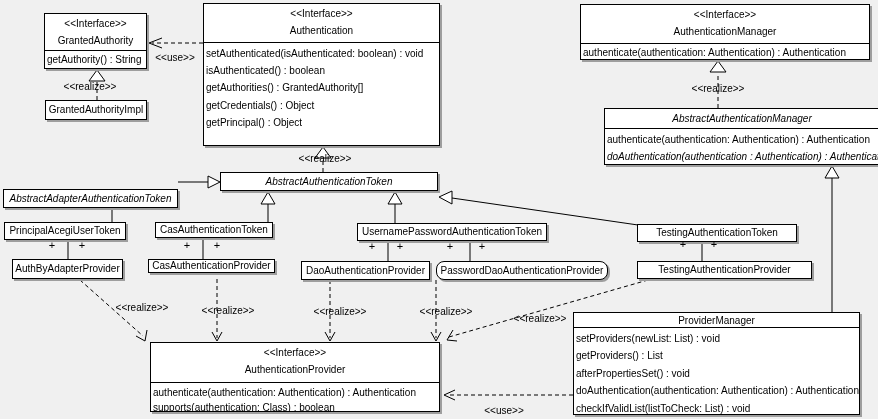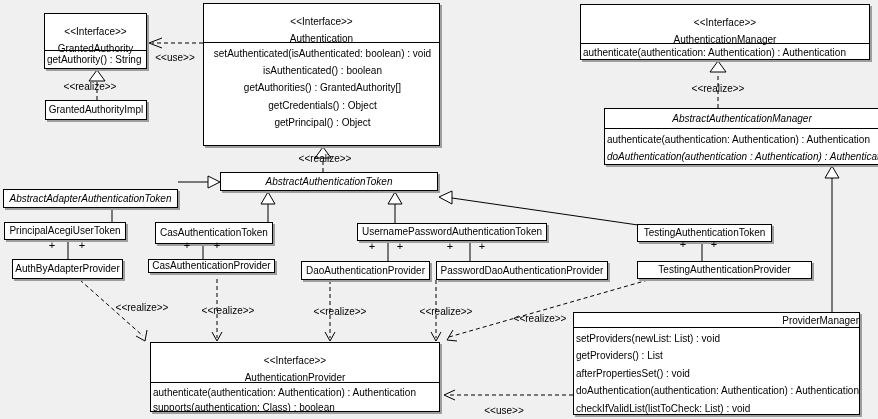--- a/index.html
+++ b/index.html
@@ -10,49 +10,49 @@
     color:#000;
   }
   #edges{position:absolute;left:0;top:0;width:878px;height:419px;}
   .uml-box{
     position:absolute;background:#fff;border:1px solid #000;
     box-shadow:2px 2px 0 #9e9e9e;box-sizing:border-box;
     font-size:10px;line-height:12px;overflow:hidden;white-space:nowrap;
   }
   .uml-box .title{text-align:center;}
   .uml-box .title.sep{border-bottom:1px solid #000;}
-  .uml-box .stereo{padding-top:12px;}
+  .uml-box .stereo{padding-top:4px;}
   .uml-box .cname{padding-top:5px;}
   .name-only{display:flex;align-items:center;justify-content:center;text-align:center;}
   .italic{font-style:italic;}
   .methods .m{padding-left:2px;}
   .edge-label{
     position:absolute;transform:translate(-50%,-50%);
     font-size:10px;white-space:nowrap;
   }
   .plus-label{
     position:absolute;transform:translate(-50%,-50%);
     font-size:11px;white-space:nowrap;
   }
   
   #box-granted-authority .title{height:36px;}
   #box-granted-authority .methods{padding-top:3px;}
   #box-authentication .title{height:38px;}
   #box-authentication .methods .m{line-height:17.2px;}
-  #box-authentication .methods{padding-top:2px;text-align:center;}
+  #box-authentication .methods{padding-top:2px;}
   #box-authentication-manager .title{height:38px;}
   #box-authentication-manager .methods{padding-top:3px;}
   #box-abstract-authentication-manager .title{height:19px;}
   #box-abstract-authentication-manager .title .cname{padding-top:4px;}
   #box-abstract-authentication-manager .methods .m{line-height:17px;}
   #box-abstract-authentication-manager .methods{padding-top:2px;}
   #box-authentication-provider .title{height:39px;}
   #box-authentication-provider .methods .m{line-height:15px;}
   #box-authentication-provider .methods{padding-top:2px;}
-  #box-provider-manager .title{height:14px;text-align:right;}
+  #box-provider-manager .title{height:14px;}
   #box-provider-manager .title .cname{padding-top:2px;}
   #box-provider-manager .methods .m{line-height:17.4px;}
   #box-provider-manager .methods{padding-top:2px;}
 </style>
 </head>
 <body>
 
 <div id="canvas">
 
   <svg id="edges" viewBox="0 0 878 419" xmlns="http://www.w3.org/2000/svg">
@@ -203,45 +203,45 @@
   </div>
 
   <div class="uml-box name-only" style="left:220px;top:172px;width:218px;height:19px;">
     <span class="italic">AbstractAuthenticationToken</span>
   </div>
 
   <div class="uml-box name-only" style="left:4px;top:222px;width:122px;height:18px;">
     <span>PrincipalAcegiUserToken</span>
   </div>
 
-  <div class="uml-box name-only" style="left:155px;top:222px;width:118px;height:22px;">
+  <div class="uml-box name-only" style="left:155px;top:222px;width:118px;height:16px;">
     <span>CasAuthenticationToken</span>
   </div>
 
   <div class="uml-box name-only" style="left:357px;top:223px;width:190px;height:18px;">
     <span>UsernamePasswordAuthenticationToken</span>
   </div>
 
-  <div class="uml-box name-only" style="left:637px;top:224px;width:135px;height:18px;">
+  <div class="uml-box name-only" style="left:637px;top:224px;width:160px;height:18px;">
     <span>TestingAuthenticationToken</span>
   </div>
 
   <div class="uml-box name-only" style="left:12px;top:259px;width:111px;height:20px;">
     <span>AuthByAdapterProvider</span>
   </div>
 
   <div class="uml-box name-only" style="left:148px;top:259px;width:127px;height:14px;">
     <span>CasAuthenticationProvider</span>
   </div>
 
   <div class="uml-box name-only" style="left:301px;top:261px;width:129px;height:19px;">
     <span>DaoAuthenticationProvider</span>
   </div>
 
-  <div class="uml-box name-only" style="left:436px;top:261px;width:172px;height:19px;">
+  <div class="uml-box name-only" style="left:436px;top:261px;width:172px;height:19px;border-radius:8px;">
     <span>PasswordDaoAuthenticationProvider</span>
   </div>
 
   <div class="uml-box name-only" style="left:637px;top:261px;width:175px;height:18px;">
     <span>TestingAuthenticationProvider</span>
   </div>
 
   <div id="box-authentication-provider" class="uml-box" style="left:150px;top:342px;width:290px;height:70px;">
     <div class="title sep">
       <div class="stereo">&lt;&lt;Interface&gt;&gt;</div>

